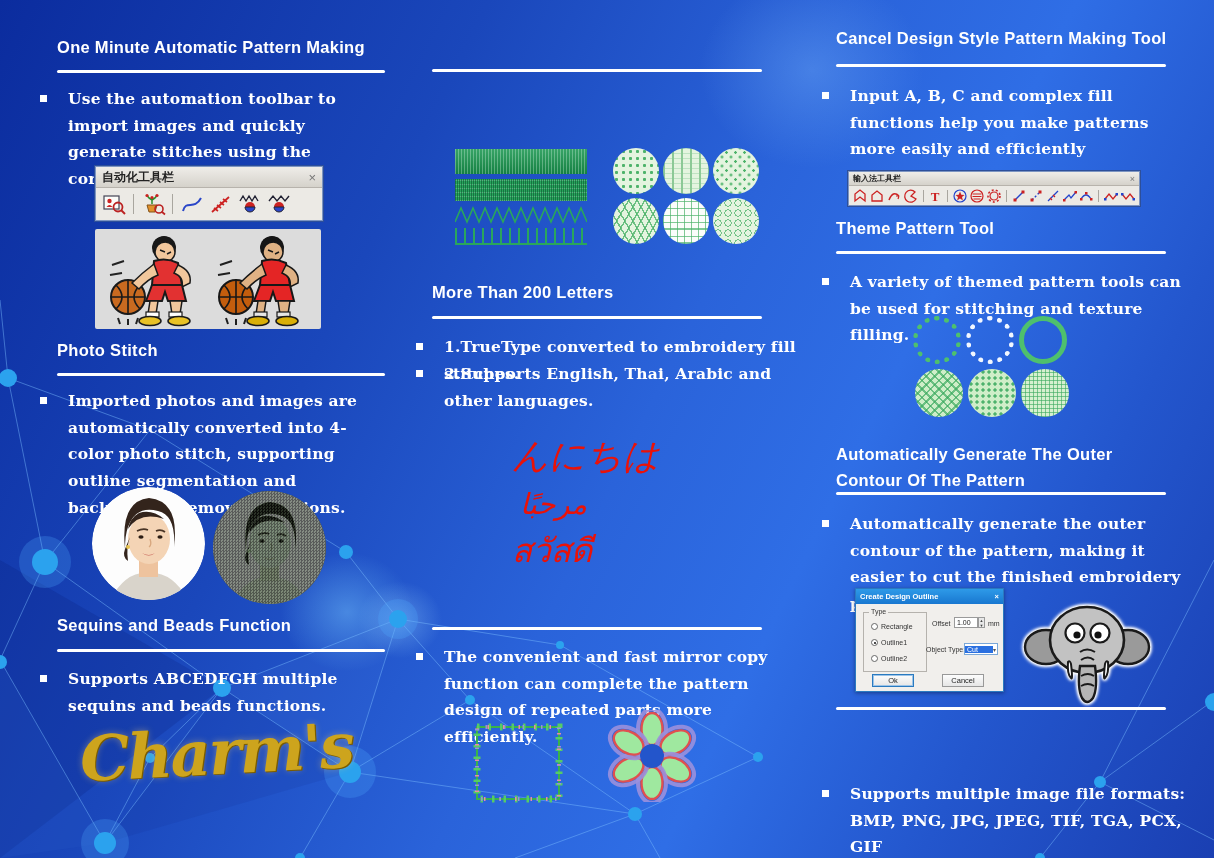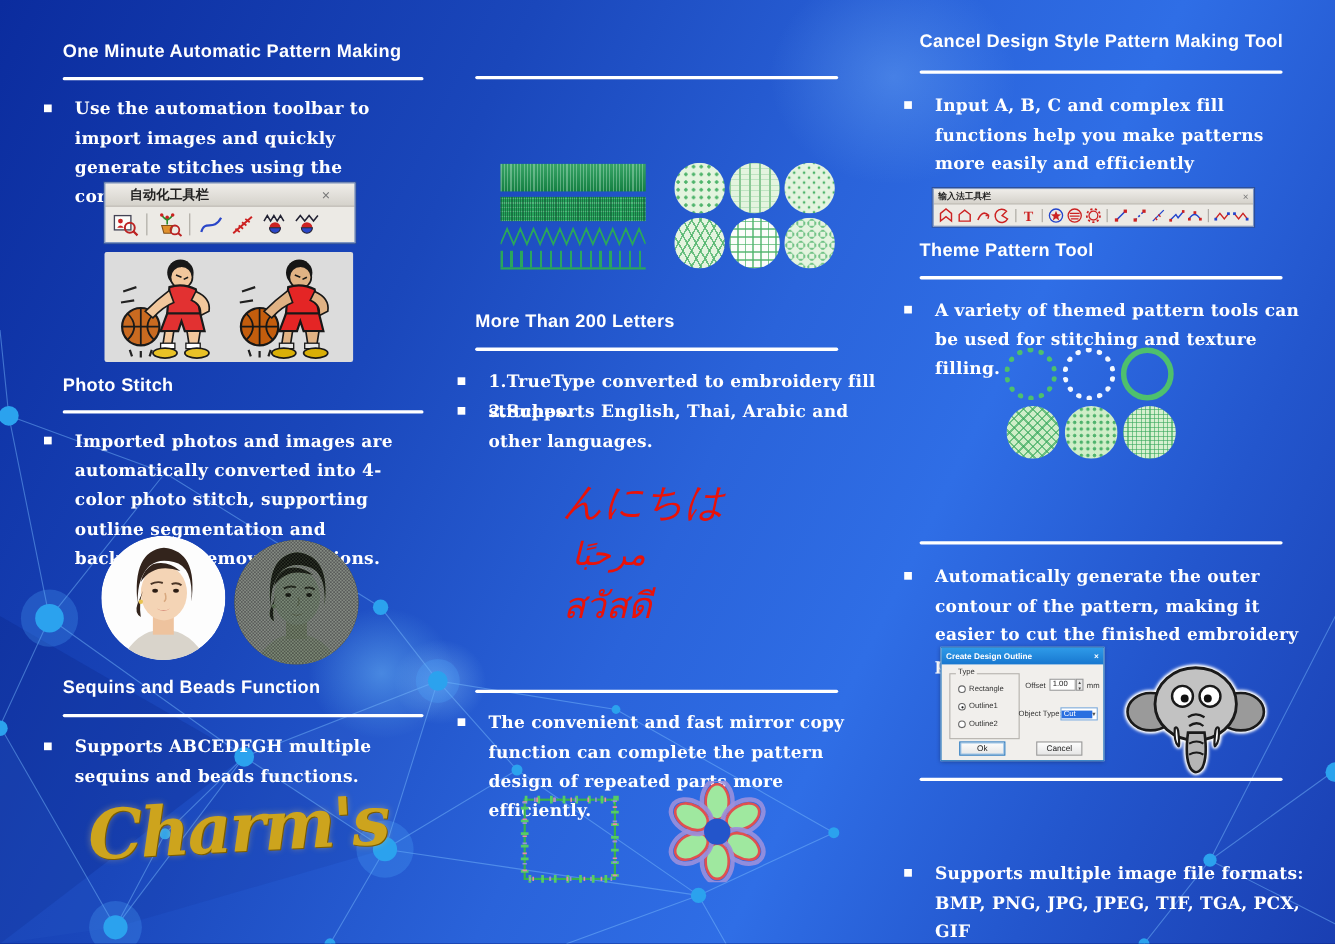--- a/index.html
+++ b/index.html
@@ -11,21 +11,21 @@
       radial-gradient(60px 55px at 400px 620px, rgba(150,210,255,.4), transparent 70%),
       linear-gradient(116deg,#0b2c9e 0%,#1a47bb 30%,#2a63da 52%,#2f6ee6 66%,#2356cd 82%,#1a3fb2 100%);}
   .net{position:absolute;left:0;top:0;pointer-events:none;}
   .h{position:absolute;color:#fff;font:700 16.5px "Liberation Sans",sans-serif;letter-spacing:.3px;white-space:nowrap;z-index:2;}
   .h.wrap{white-space:normal;line-height:1.55;}
   .rule{position:absolute;height:3px;background:#fff;border-radius:2px;z-index:2;}
   .b{position:absolute;color:#fff;font:700 15.5px "DejaVu Serif",serif;line-height:1.72;padding-left:30px;z-index:2;letter-spacing:.2px;}
   .b::before{content:"";position:absolute;left:2px;top:9px;width:7px;height:7px;background:#fff;}
   
   .tb{position:absolute;background:#d8d5cf;border:1px solid #7d95c2;box-shadow:0 0 0 1px #2d4f9a;z-index:2;}
-  .tb-title{height:20px;display:flex;justify-content:space-between;align-items:center;padding:0 22px;
+  .tb-title{height:20px;display:flex;justify-content:space-between;align-items:center;padding:0 6px;
     background:linear-gradient(#efede9,#d5d2cb);border-bottom:1px solid #b7b3ac;
     font:700 12px "Liberation Sans",sans-serif;color:#222;}
   .tb-x{color:#777;font:400 13px "Liberation Sans",sans-serif;cursor:default;}
   .tb-icons{height:32px;background:#eceae5;display:flex;align-items:center;padding:0 5px;gap:3px;}
   .sep{width:1px;height:20px;background:#a9a69f;margin:0 3px;}
   .mini-title{height:13px;font:700 8px "Liberation Sans",sans-serif;padding:0 4px;}
   .tb2-icons{height:19px;gap:1px;padding:0 3px;}
   
   .panel{position:absolute;background:#dcdcdc;border-radius:2px;z-index:2;display:flex;align-items:center;justify-content:center;}
   .photo{position:absolute;border-radius:50%;overflow:hidden;z-index:2;}
@@ -404,20 +404,21 @@
     <div class="tc tc-dots"></div>
     <div class="tc tc-hearts"></div>
     <div class="tc tc-ring"></div>
   </div>
   <div class="tgrid" style="left:915px;top:369px">
     <div class="pt pt1"></div>
     <div class="pt pt2"></div>
     <div class="pt pt3"></div>
   </div>
 
+  <div class="h wrap" style="left:836px;top:442px;width:300px">Automatically Generate The Outer Contour Of The Pattern</div>
   <div class="rule" style="left:836px;top:492px;width:330px"></div>
   <div class="b" style="left:820px;top:511px;width:335px">Automatically generate the outer contour of the pattern, making it easier to cut the finished embroidery product.</div>
 
   <div class="dlg" style="left:855px;top:588px">
     <div class="dlg-title">
       <span>Create Design Outline</span>
       <span>×</span>
     </div>
     <div class="dlg-body">
       <div class="grp">

